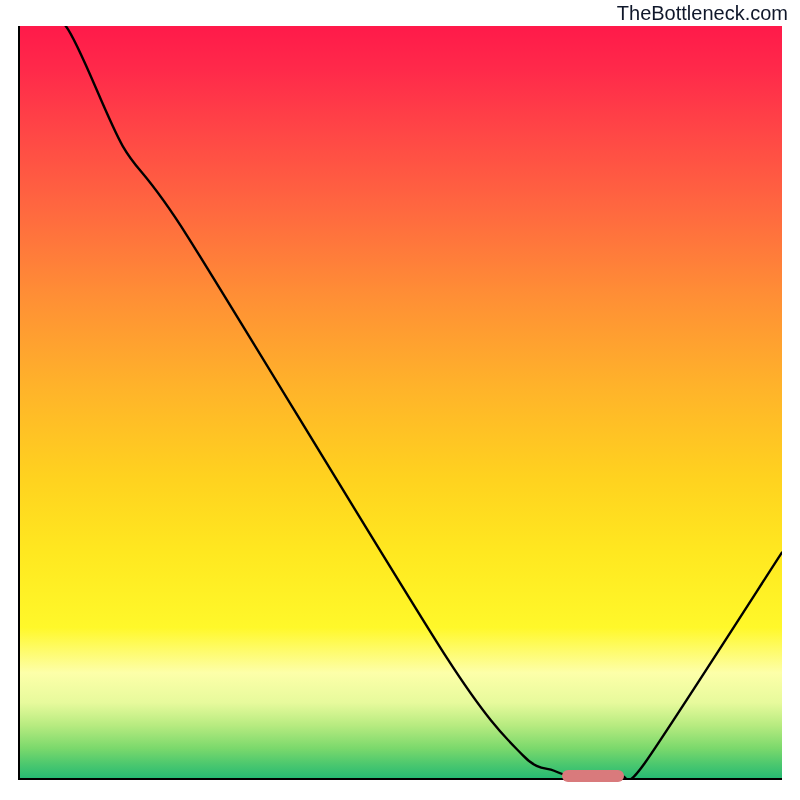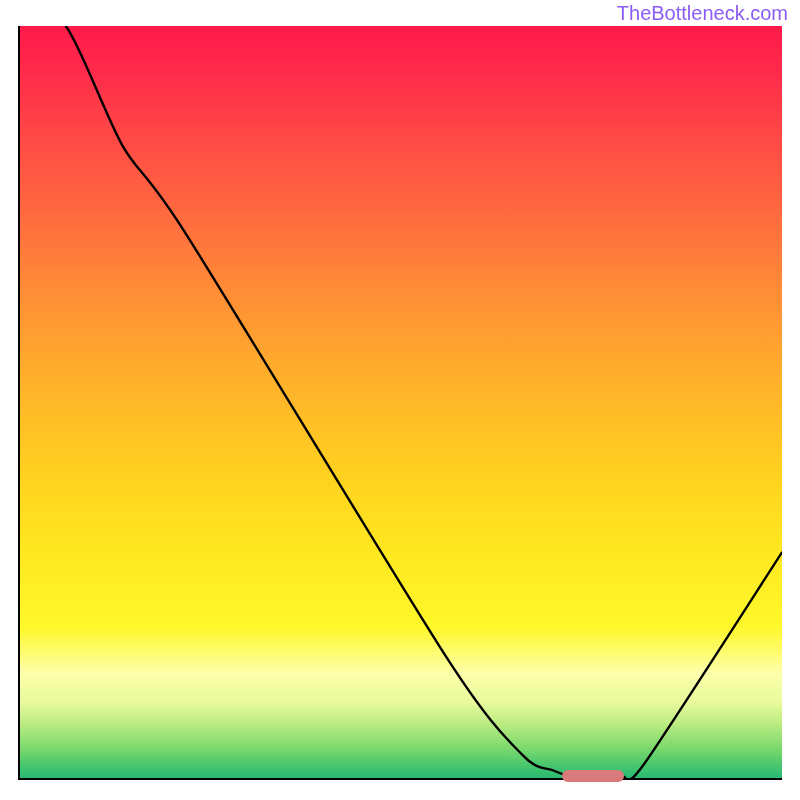--- a/index.html
+++ b/index.html
@@ -2,21 +2,21 @@
 <html><head>
 <meta charset="utf-8">
 <style>
   * { margin: 0; padding: 0; box-sizing: border-box; }
   body { width: 800px; height: 800px; background: #ffffff; position: relative; font-family: Arial, sans-serif; }
   .watermark {
     position: absolute;
     top: 2px;
     right: 12px;
     font-size: 20px;
-    color: #8b5cf6;
+    color: #0f172a;
     font-weight: normal;
     z-index: 10;
   }
   .plot-area {
     position: absolute;
     left: 18px;
     top: 26px;
     width: 764px;
     height: 754px;
     border-left: 2px solid #000;

